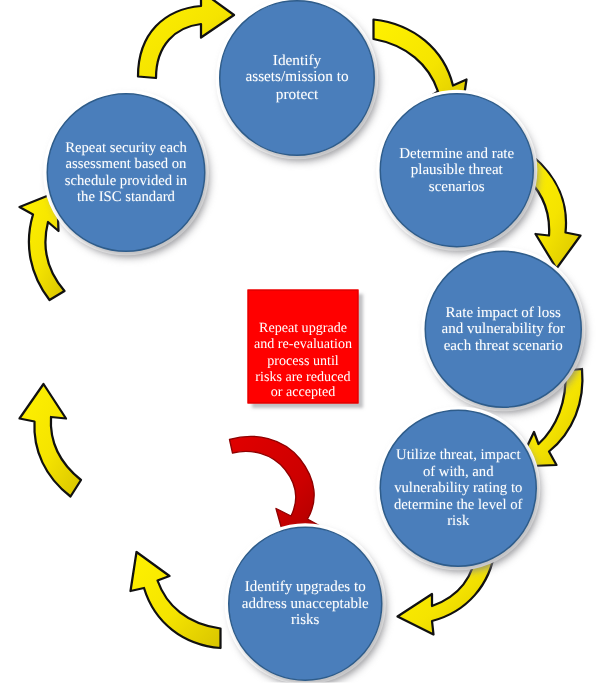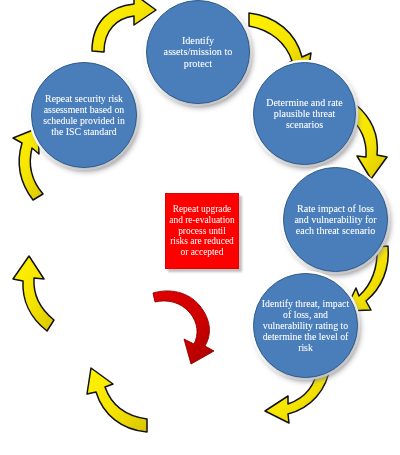--- a/index.html
+++ b/index.html
@@ -84,21 +84,21 @@
   .center-box {
     position: absolute;
     left: 165px;
     top: 193px;
     width: 74px;
     height: 76px;
     background: #FF0000;
     border: 1px solid #E60000;
     box-shadow: 3px 3px 2px rgba(140,140,145,0.55);
     display: flex;
-    align-items: center;
+    align-items: flex-end;
     justify-content: center;
     box-sizing: border-box;
     z-index: 5;
   }
   .center-box .center-label {
     color: #ffffff;
     font-size: 9.4px;
     line-height: 1.14;
     text-align: center;
     padding: 0 3px;
@@ -177,27 +177,30 @@
 
   <div class="node n0">
     <span class="node-label">Identify assets/mission to protect</span>
   </div>
 
   <div class="node n2">
     <span class="node-label">Rate impact of loss and vulnerability for each threat scenario</span>
   </div>
 
   <div class="node n3">
-    <span class="node-label">Identify threat, impact of loss, and vulnerability rating to determine the level of risk</span>
-  </div>
-
+    <span class="node-label">Utilize threat, impact of with, and vulnerability rating to determine the level of risk</span>
+  </div>
+
+  <div class="node n4">
+    <span class="node-label">Identify upgrades to address unacceptable risks</span>
+  </div>
 
 
 
   <div class="node n7">
-    <span class="node-label">Repeat security risk assessment based on schedule provided in the ISC standard</span>
+    <span class="node-label">Repeat security each assessment based on schedule provided in the ISC standard</span>
   </div>
 
   <div class="center-box">
     <span class="center-label">Repeat upgrade and re-evaluation process until risks are reduced or accepted</span>
   </div>
 
 </div>
 
 </body></html>

